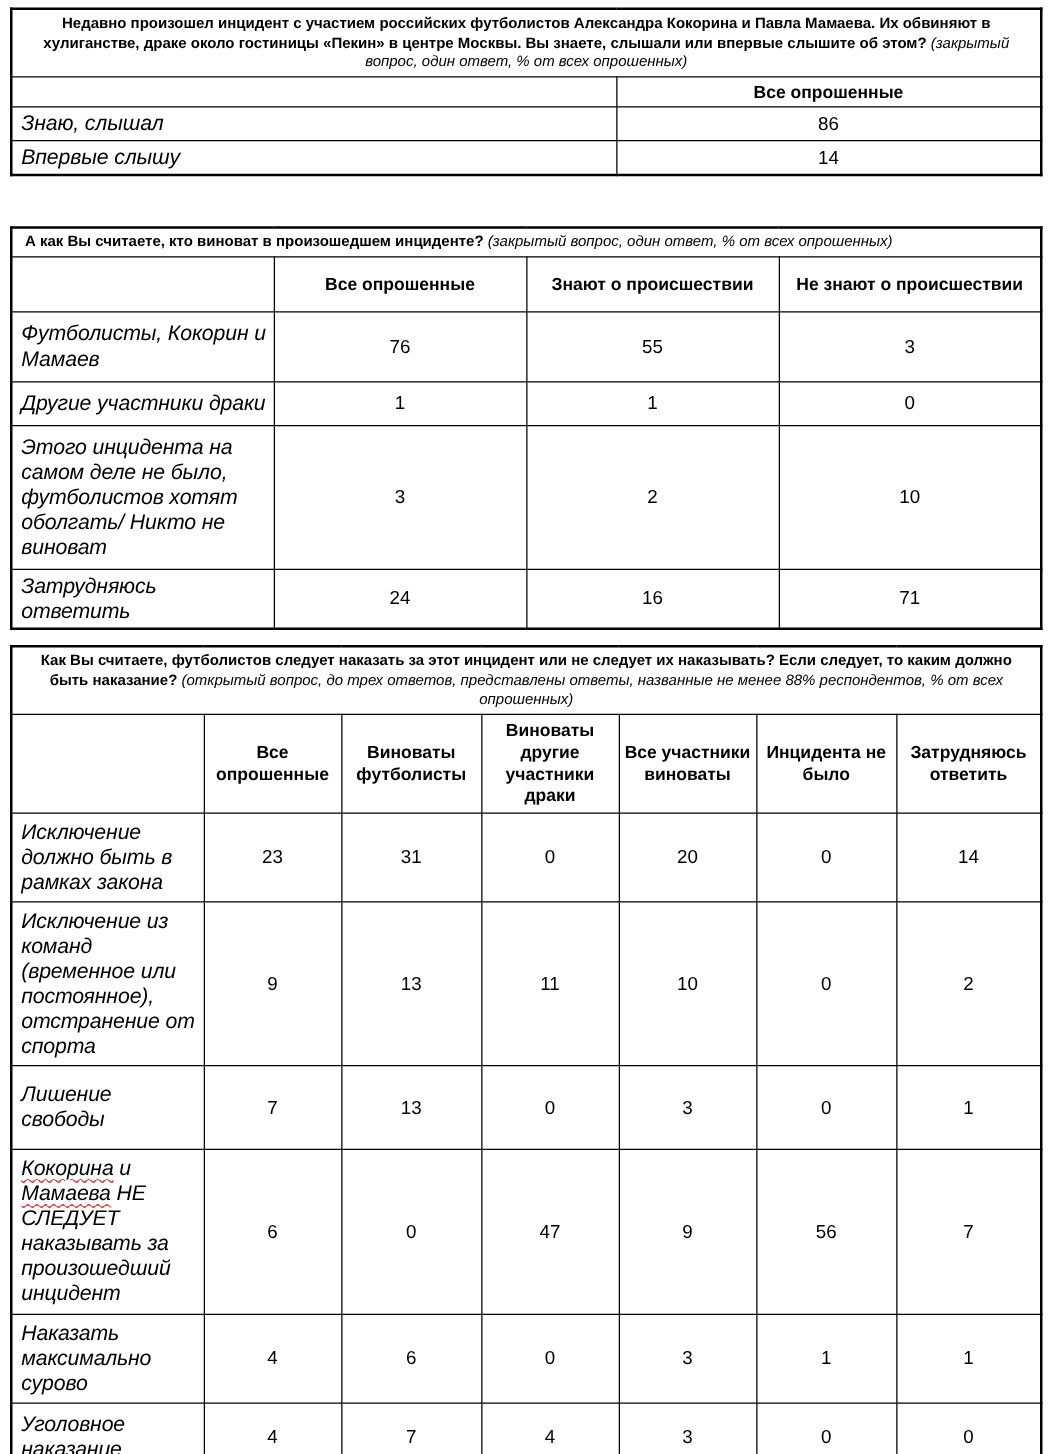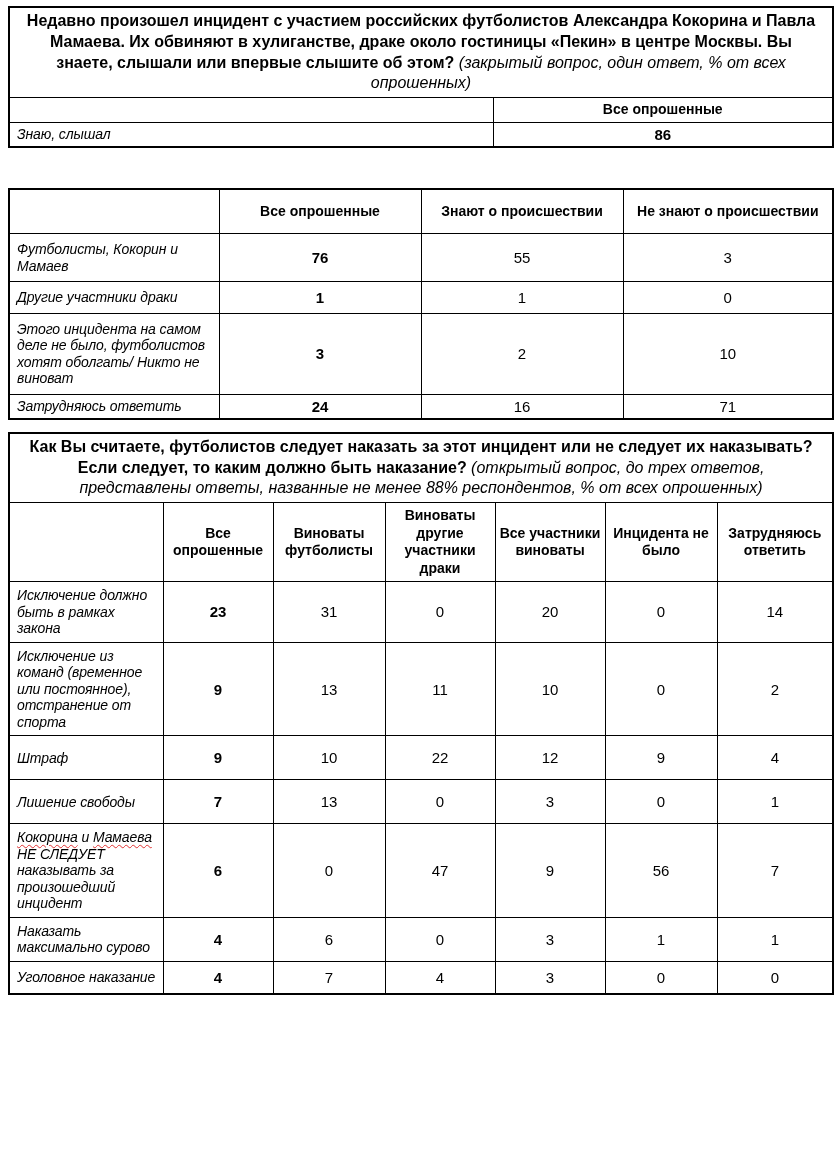--- a/index.html
+++ b/index.html
@@ -23,50 +23,50 @@
     border: 2px solid #000;
   }
   td, th {
     border: 1px solid #000;
     vertical-align: middle;
     overflow: hidden;
   }
   
   .qcell {
     text-align: center;
-    font-size: 16px;
+    font-size: 12px;
     line-height: 1.3;
     padding: 3px 10px;
   }
   .qb { font-weight: bold; }
   .qn { font-style: italic; font-weight: normal; }
   
   th.colh {
     font-weight: bold;
     font-size: 14px;
     line-height: 1.25;
     text-align: center;
     padding: 4px 3px;
   }
   
   td.lbl {
     font-style: italic;
-    font-size: 14px;
+    font-size: 17px;
     line-height: 1.18;
     text-align: left;
     padding: 5px 4px 5px 7px;
     letter-spacing: -0.1px;
   }
   
   td.val {
     text-align: center;
     font-size: 15px;
     padding: 4px 2px;
   }
-  td.val.vb { font-weight: bold; }
+  td.val.vb { font-weight: normal; }
 
   
   .t1 { margin-bottom: 40px; }
   .t1 th.colh, .t1 td.val { padding-top: 3px; padding-bottom: 3px; }
   .t1 td.lbl { padding-top: 3px; padding-bottom: 3px; }
 
   
   .t2 { margin-bottom: 12px; }
   .t2 th.colh { padding-top: 13px; padding-bottom: 13px; }
   .t2 td.lbl { padding-top: 7px; padding-bottom: 7px; }
@@ -99,31 +99,40 @@
       </td>
     </tr>
     <tr>
       <td class="lbl"></td>
       <th class="colh">Все опрошенные</th>
     </tr>
     <tr>
       <td class="lbl">Знаю, слышал</td>
       <td class="val vb">86</td>
     </tr>
+    <tr>
+      <td class="lbl">Впервые слышу</td>
+      <td class="val vb">14</td>
+    </tr>
   </tbody>
     </table>
 
   <table class="t2">
     <colgroup>
         <col style="width:210px">
         <col style="width:202px">
         <col style="width:202px">
         <col style="width:210px">
       </colgroup>
     <tbody>
+        <tr>
+      <td class="qcell" colspan="4" style="text-align:left;">
+        <span class="qb">А как Вы считаете, кто виноват в произошедшем инциденте?</span><span class="qn"> (закрытый вопрос, один ответ, % от всех опрошенных)</span>
+      </td>
+    </tr>
     <tr>
       <td class="lbl"></td>
       <th class="colh">Все опрошенные</th>
       <th class="colh">Знают о происшествии</th>
       <th class="colh">Не знают о происшествии</th>
     </tr>
     <tr>
       <td class="lbl">Футболисты, Кокорин и Мамаев</td>
       <td class="val vb">76</td>
       <td class="val">55</td>
@@ -187,29 +196,20 @@
     <tr>
       <td class="lbl">Исключение из команд (временное или постоянное), отстранение от спорта</td>
       <td class="val vb">9</td>
       <td class="val">13</td>
       <td class="val">11</td>
       <td class="val">10</td>
       <td class="val">0</td>
       <td class="val">2</td>
     </tr>
     <tr class="tall">
-      <td class="lbl">Штраф</td>
-      <td class="val vb">9</td>
-      <td class="val">10</td>
-      <td class="val">22</td>
-      <td class="val">12</td>
-      <td class="val">9</td>
-      <td class="val">4</td>
-    </tr>
-    <tr class="tall">
       <td class="lbl">Лишение свободы</td>
       <td class="val vb">7</td>
       <td class="val">13</td>
       <td class="val">0</td>
       <td class="val">3</td>
       <td class="val">0</td>
       <td class="val">1</td>
     </tr>
     <tr>
       <td class="lbl"><span class="misspell">Кокорина</span><span> и </span><span class="misspell">Мамаева</span><span> НЕ СЛЕДУЕТ наказывать за произошедший инцидент</span></td>

